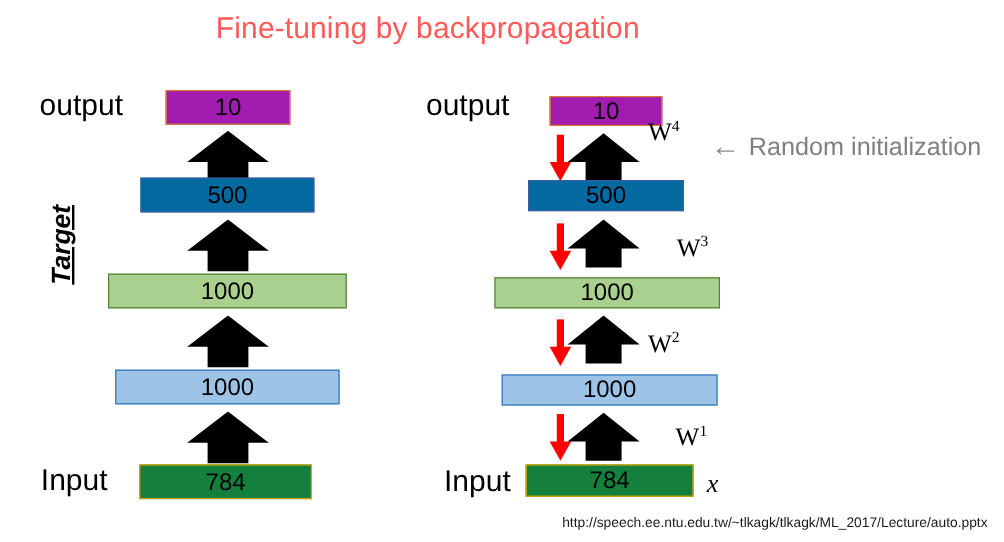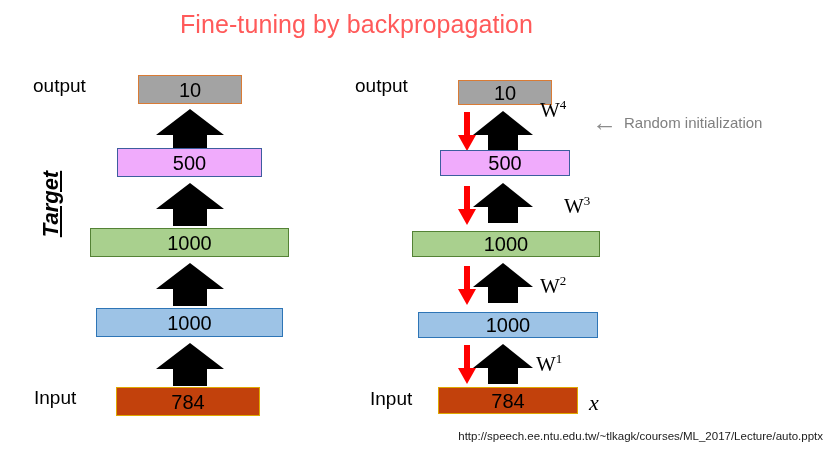--- a/index.html
+++ b/index.html
@@ -42,30 +42,30 @@
     border-width: 1px;
     border-style: solid;
     text-align: center;
     font-size: 20px;
     line-height: 1;
     display: flex;
     align-items: center;
     justify-content: center;
     color: #000000;
   }
-  .box-orange { background: #a3a3a3; border-color: #D97B35; }
-  .box-violet { background: #f0abfc; border-color: #3D5E9E; }
+  .box-orange { background: #a21caf; border-color: #D97B35; }
+  .box-violet { background: #0369a1; border-color: #3D5E9E; }
   .box-green  { background: #A9D08E; border-color: #548235; }
   .box-blue   { background: #9DC3E6; border-color: #2E75B6; }
-  .box-yellow { background: #c2410c; border-color: #DFA800; }
+  .box-yellow { background: #15803d; border-color: #DFA800; }
 
   
   .side-label {
     position: absolute;
-    font-size: 19px;
+    font-size: 25px;
     line-height: 1;
     color: #000000;
     white-space: nowrap;
   }
 
   
   #target-label {
     position: absolute;
     left: -4px;
     top: 190px;
@@ -125,21 +125,21 @@
     gap: 7px;
     color: #808080;
     white-space: nowrap;
   }
   #random-init-arrow {
     font-size: 25px;
     line-height: 1;
     color: #8C8C8C;
   }
   #random-init-text {
-    font-size: 15px;
+    font-size: 21px;
     line-height: 1;
     color: #808080;
     text-align: right;
   }
 
   
   #source-url {
     position: absolute;
     left: 0;
     top: 430px;
@@ -245,31 +245,31 @@
 
     <svg class="red-arrow" style="left:458px; top:345px;" width="18" height="40" viewBox="0 0 18 40">
       <rect x="6" y="0" width="6" height="26" fill="#FF0000"></rect>
       <polygon points="9,39 0,23 18,23" fill="#FF0000"></polygon>
     </svg>
 
     <svg class="block-arrow" style="left:472px; top:343px;" width="62" height="42" viewBox="0 0 62 42">
       <polygon points="31,1 61,25 46,25 46,41 16,41 16,25 1,25" fill="#000000"></polygon>
     </svg>
 
-    <div class="w-label" style="left:536px; top:354px;">
+    <div class="w-label" style="left:563px; top:354px;">
       <span>W</span><sup>1</sup>
     </div>
 
     <div class="side-label" style="left:370px; top:389px;">Input</div>
 
     <div class="layer-box box-yellow" style="left:438px; top:387px; width:140px; height:27px;">784</div>
 
     <div id="input-x-symbol" style="left:589px; top:390px;">x</div>
   </div>
 
   <div id="random-init-group">
     <span id="random-init-arrow">←</span>
     <span id="random-init-text">Random initialization</span>
   </div>
 
-  <div id="source-url">http://speech.ee.ntu.edu.tw/~tlkagk/courses/ML_2017/Lecture/auto.pptx</div>
+  <div id="source-url">http://speech.ee.ntu.edu.tw/~tlkagk/tlkagk/ML_2017/Lecture/auto.pptx</div>
 
 </div>
 
 </body></html>

